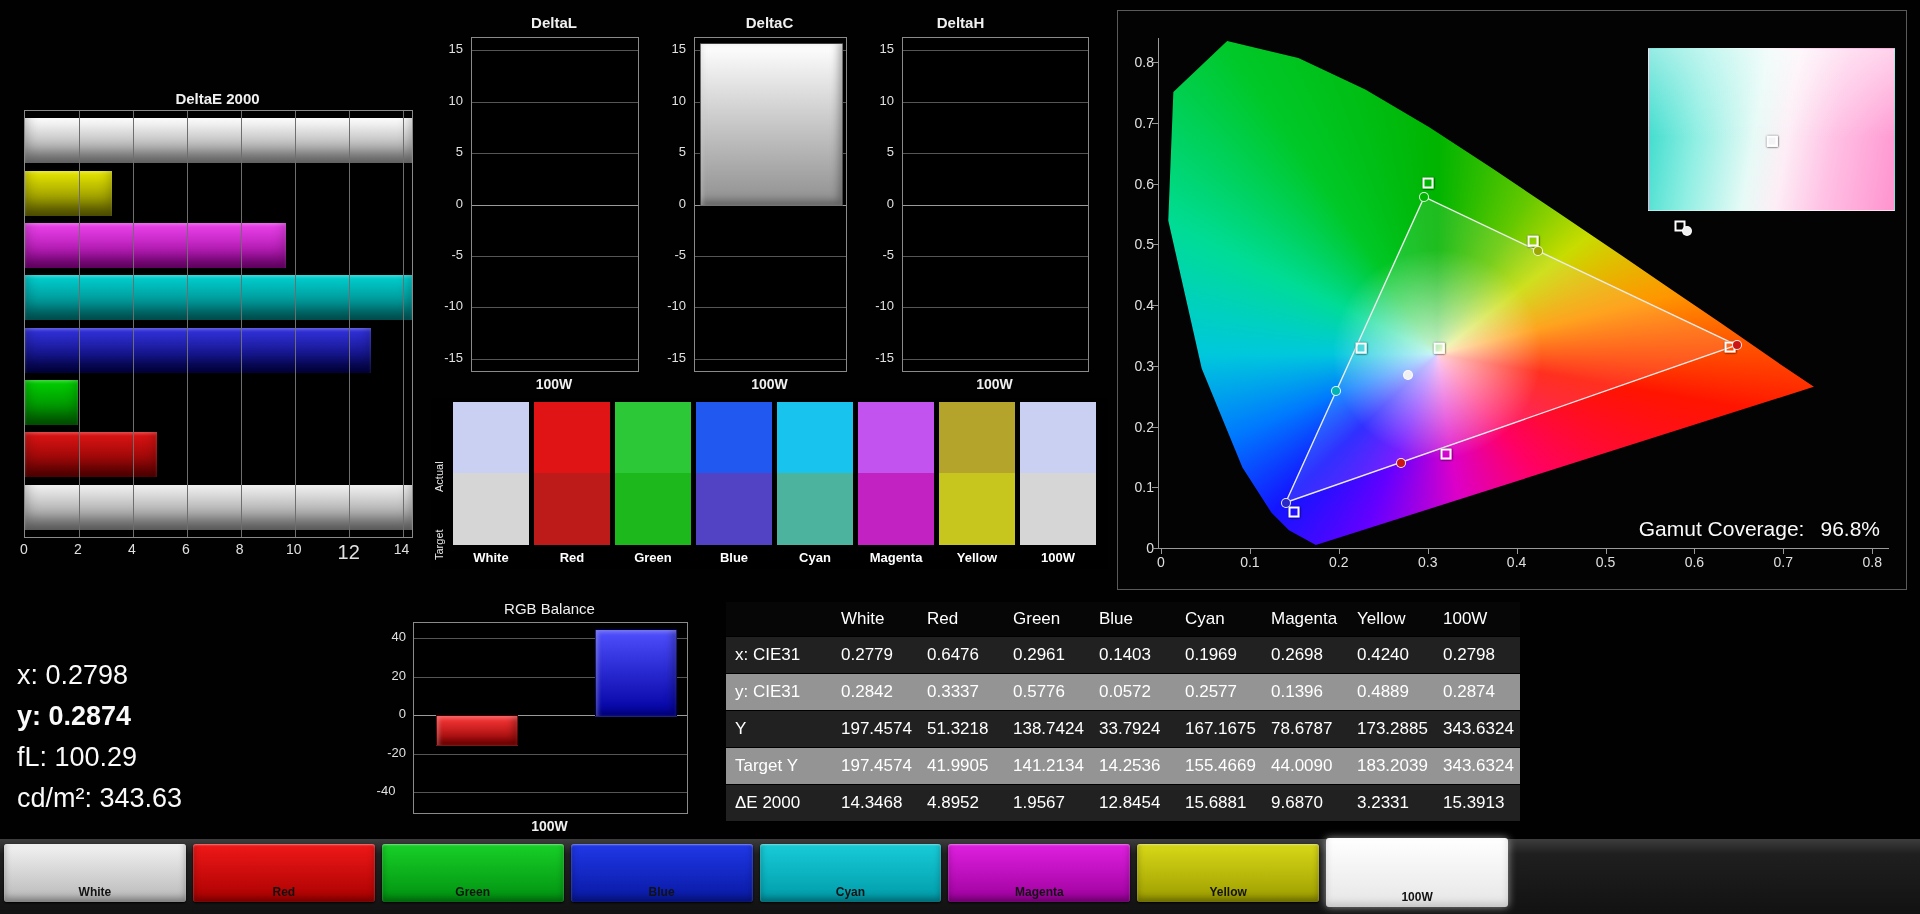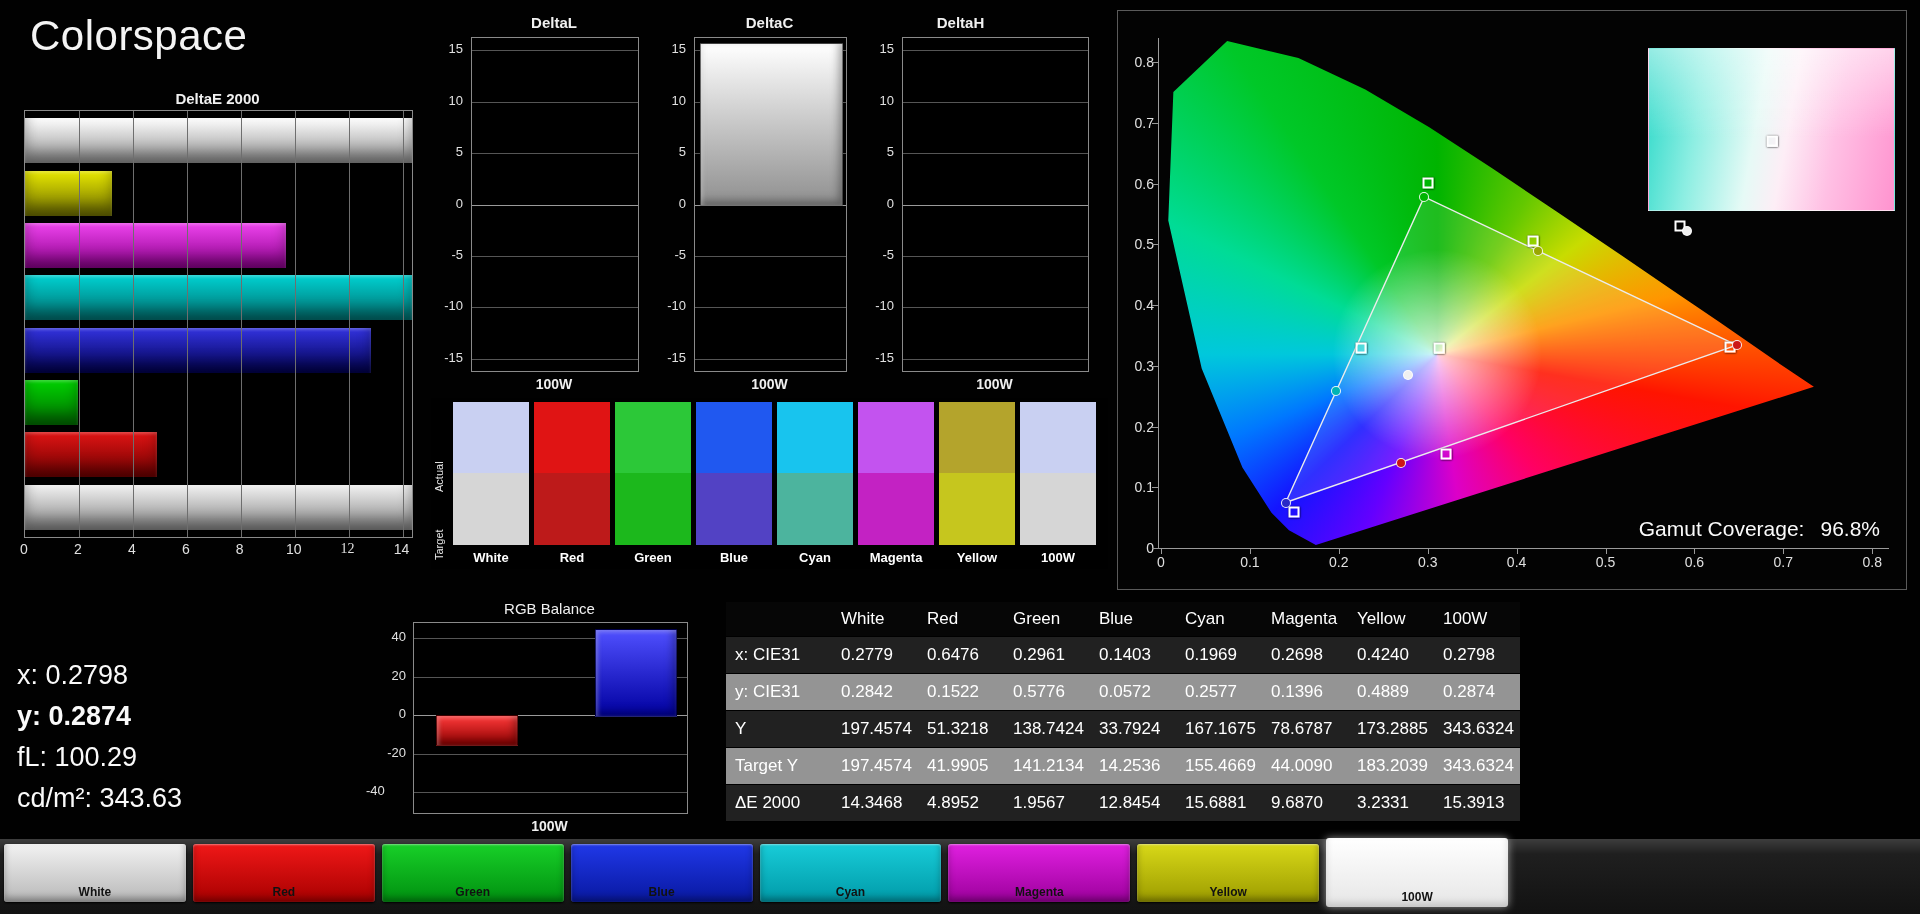--- a/index.html
+++ b/index.html
@@ -62,21 +62,20 @@
   #swatch-buttons{position:absolute;left:0;top:0;width:1512px;height:75px;display:flex;gap:7px;padding:5px 4px 0 4px;box-sizing:border-box;}
   .cbtn{position:relative;flex:1;height:58px;border-radius:3px;box-shadow:inset 0 1px 2px rgba(255,255,255,.45),inset 0 -4px 7px rgba(0,0,0,.35),0 1px 2px #000;cursor:pointer;}
   .cbtn-label{position:absolute;left:0;bottom:3px;width:100%;text-align:center;font-size:12px;font-weight:700;color:#121212;}
   .cbtn.selected{height:69px;margin-top:-6px;box-shadow:0 0 8px rgba(255,255,255,.55),inset 0 -4px 7px rgba(0,0,0,.15);z-index:4;}
 </style>
 </head>
 <body>
 
 <div id="screen">
 
-  <div id="page-title" class="abs">Colorspace</div>
 
   <div class="chart-title" style="left:24px;top:90px;width:387px;">DeltaE 2000</div>
   <div class="plot" id="deltae-plot" style="left:24px;top:110px;width:387px;height:426px;">
       <div class="hbar" style="top: 7.33333px; height: 45px; width: 99.9777%; background: linear-gradient(rgb(255, 255, 255), rgb(143, 143, 143));"></div>
       <div class="hbar" style="top: 59.6667px; height: 45px; width: 22.5303%; background: linear-gradient(rgb(232, 232, 0), rgb(111, 111, 0));"></div>
       <div class="hbar" style="top: 112px; height: 45px; width: 67.5052%; background: linear-gradient(rgb(238, 68, 238), rgb(140, 0, 140));"></div>
       <div class="hbar" style="top: 164.333px; height: 45px; width: 100%; background: linear-gradient(rgb(0, 210, 210), rgb(0, 111, 111));"></div>
       <div class="hbar" style="top: 216.667px; height: 45px; width: 89.515%; background: linear-gradient(rgb(51, 51, 224), rgb(0, 0, 80));"></div>
       <div class="hbar" style="top: 269px; height: 45px; width: 13.6355%; background: linear-gradient(rgb(0, 210, 0), rgb(0, 111, 0));"></div>
       <div class="hbar" style="top: 321.333px; height: 45px; width: 34.1129%; background: linear-gradient(rgb(224, 20, 20), rgb(111, 0, 0));"></div>
@@ -89,21 +88,21 @@
       <div class="vgrid" style="left: 83.6237%;"></div>
       <div class="vgrid" style="left: 97.561%;"></div>
     </div>
   <div class="abs" id="deltae-xaxis" style="left:24px;top:541px;width:387px;height:20px;">
       <div class="tick-label" style="left: calc(0% - 10px); width: 20px; text-align: center; font-size: 14px;">0</div>
       <div class="tick-label" style="left: calc(13.9373% - 10px); width: 20px; text-align: center; font-size: 14px;">2</div>
       <div class="tick-label" style="left: calc(27.8746% - 10px); width: 20px; text-align: center; font-size: 14px;">4</div>
       <div class="tick-label" style="left: calc(41.8118% - 10px); width: 20px; text-align: center; font-size: 14px;">6</div>
       <div class="tick-label" style="left: calc(55.7491% - 10px); width: 20px; text-align: center; font-size: 14px;">8</div>
       <div class="tick-label" style="left: calc(69.6864% - 10px); width: 20px; text-align: center; font-size: 14px;">10</div>
-      <div class="tick-label" style="left: calc(83.6237% - 10px); width: 20px; text-align: center; font-size: 14px; font-family: Liberation Serif, serif;">12</div>
+      <div class="tick-label" style="left: calc(83.6237% - 10px); width: 20px; text-align: center; font-size: 20px;">12</div>
       <div class="tick-label" style="left: calc(97.561% - 10px); width: 20px; text-align: center; font-size: 14px;">14</div>
     </div>
 
   <div class="abs" id="mini-charts">
       <div class="chart-title" style="left: 471px; top: 14px; width: 166px;">DeltaL</div>
       <div class="plot" style="left: 471px; top: 37px; width: 166px; height: 333px;">
         <div class="hgrid" style="top: 12.3333px;"></div>
         <div class="hgrid" style="top: 63.7222px;"></div>
         <div class="hgrid" style="top: 115.111px;"></div>
         <div class="hgrid zero" style="top: 166.5px;"></div>
@@ -289,21 +288,21 @@
       <div class="hgrid" style="top: 168.889px;"></div>
       <div class="vbar" style="left: 22px; width: 80px; top: 92.1212px; height: 28.7879px; background: linear-gradient(rgb(255, 58, 58), rgb(140, 0, 0));"></div>
       <div class="vbar" style="left: 181px; width: 80px; top: 5.75758px; height: 86.3636px; background: linear-gradient(rgb(80, 80, 255), rgb(0, 0, 160));"></div>
     </div>
   <div class="x-label" style="left:413px;top:818px;width:273px;">100W</div>
   <div class="abs" id="rgb-ylabels">
       <div class="tick-label" style="left: 366px; width: 40px; text-align: right; top: 629.354px;">40</div>
       <div class="tick-label" style="left: 366px; width: 40px; text-align: right; top: 667.737px;">20</div>
       <div class="tick-label" style="left: 366px; width: 40px; text-align: right; top: 706.121px;">0</div>
       <div class="tick-label" style="left: 366px; width: 40px; text-align: right; top: 744.505px;">-20</div>
-      <div class="tick-label" style="left: 366px; width: 40px; text-align: left; top: 782.889px;">-40</div>
+      <div class="tick-label" style="left: 366px; width: 40px; text-align: center; top: 782.889px;">-40</div>
     </div>
 
   <div class="abs" id="results-table">
       <div class="cell head"></div>
       <div class="cell head">White</div>
       <div class="cell head">Red</div>
       <div class="cell head">Green</div>
       <div class="cell head">Blue</div>
       <div class="cell head">Cyan</div>
       <div class="cell head">Magenta</div>
@@ -313,21 +312,21 @@
       <div class="cell dark">0.2779</div>
       <div class="cell dark">0.6476</div>
       <div class="cell dark">0.2961</div>
       <div class="cell dark">0.1403</div>
       <div class="cell dark">0.1969</div>
       <div class="cell dark">0.2698</div>
       <div class="cell dark">0.4240</div>
       <div class="cell dark">0.2798</div>
       <div class="cell light">y: CIE31</div>
       <div class="cell light">0.2842</div>
-      <div class="cell light">0.1522</div>
+      <div class="cell light">0.3337</div>
       <div class="cell light">0.5776</div>
       <div class="cell light">0.0572</div>
       <div class="cell light">0.2577</div>
       <div class="cell light">0.1396</div>
       <div class="cell light">0.4889</div>
       <div class="cell light">0.2874</div>
       <div class="cell dark">Y</div>
       <div class="cell dark">197.4574</div>
       <div class="cell dark">51.3218</div>
       <div class="cell dark">138.7424</div>

